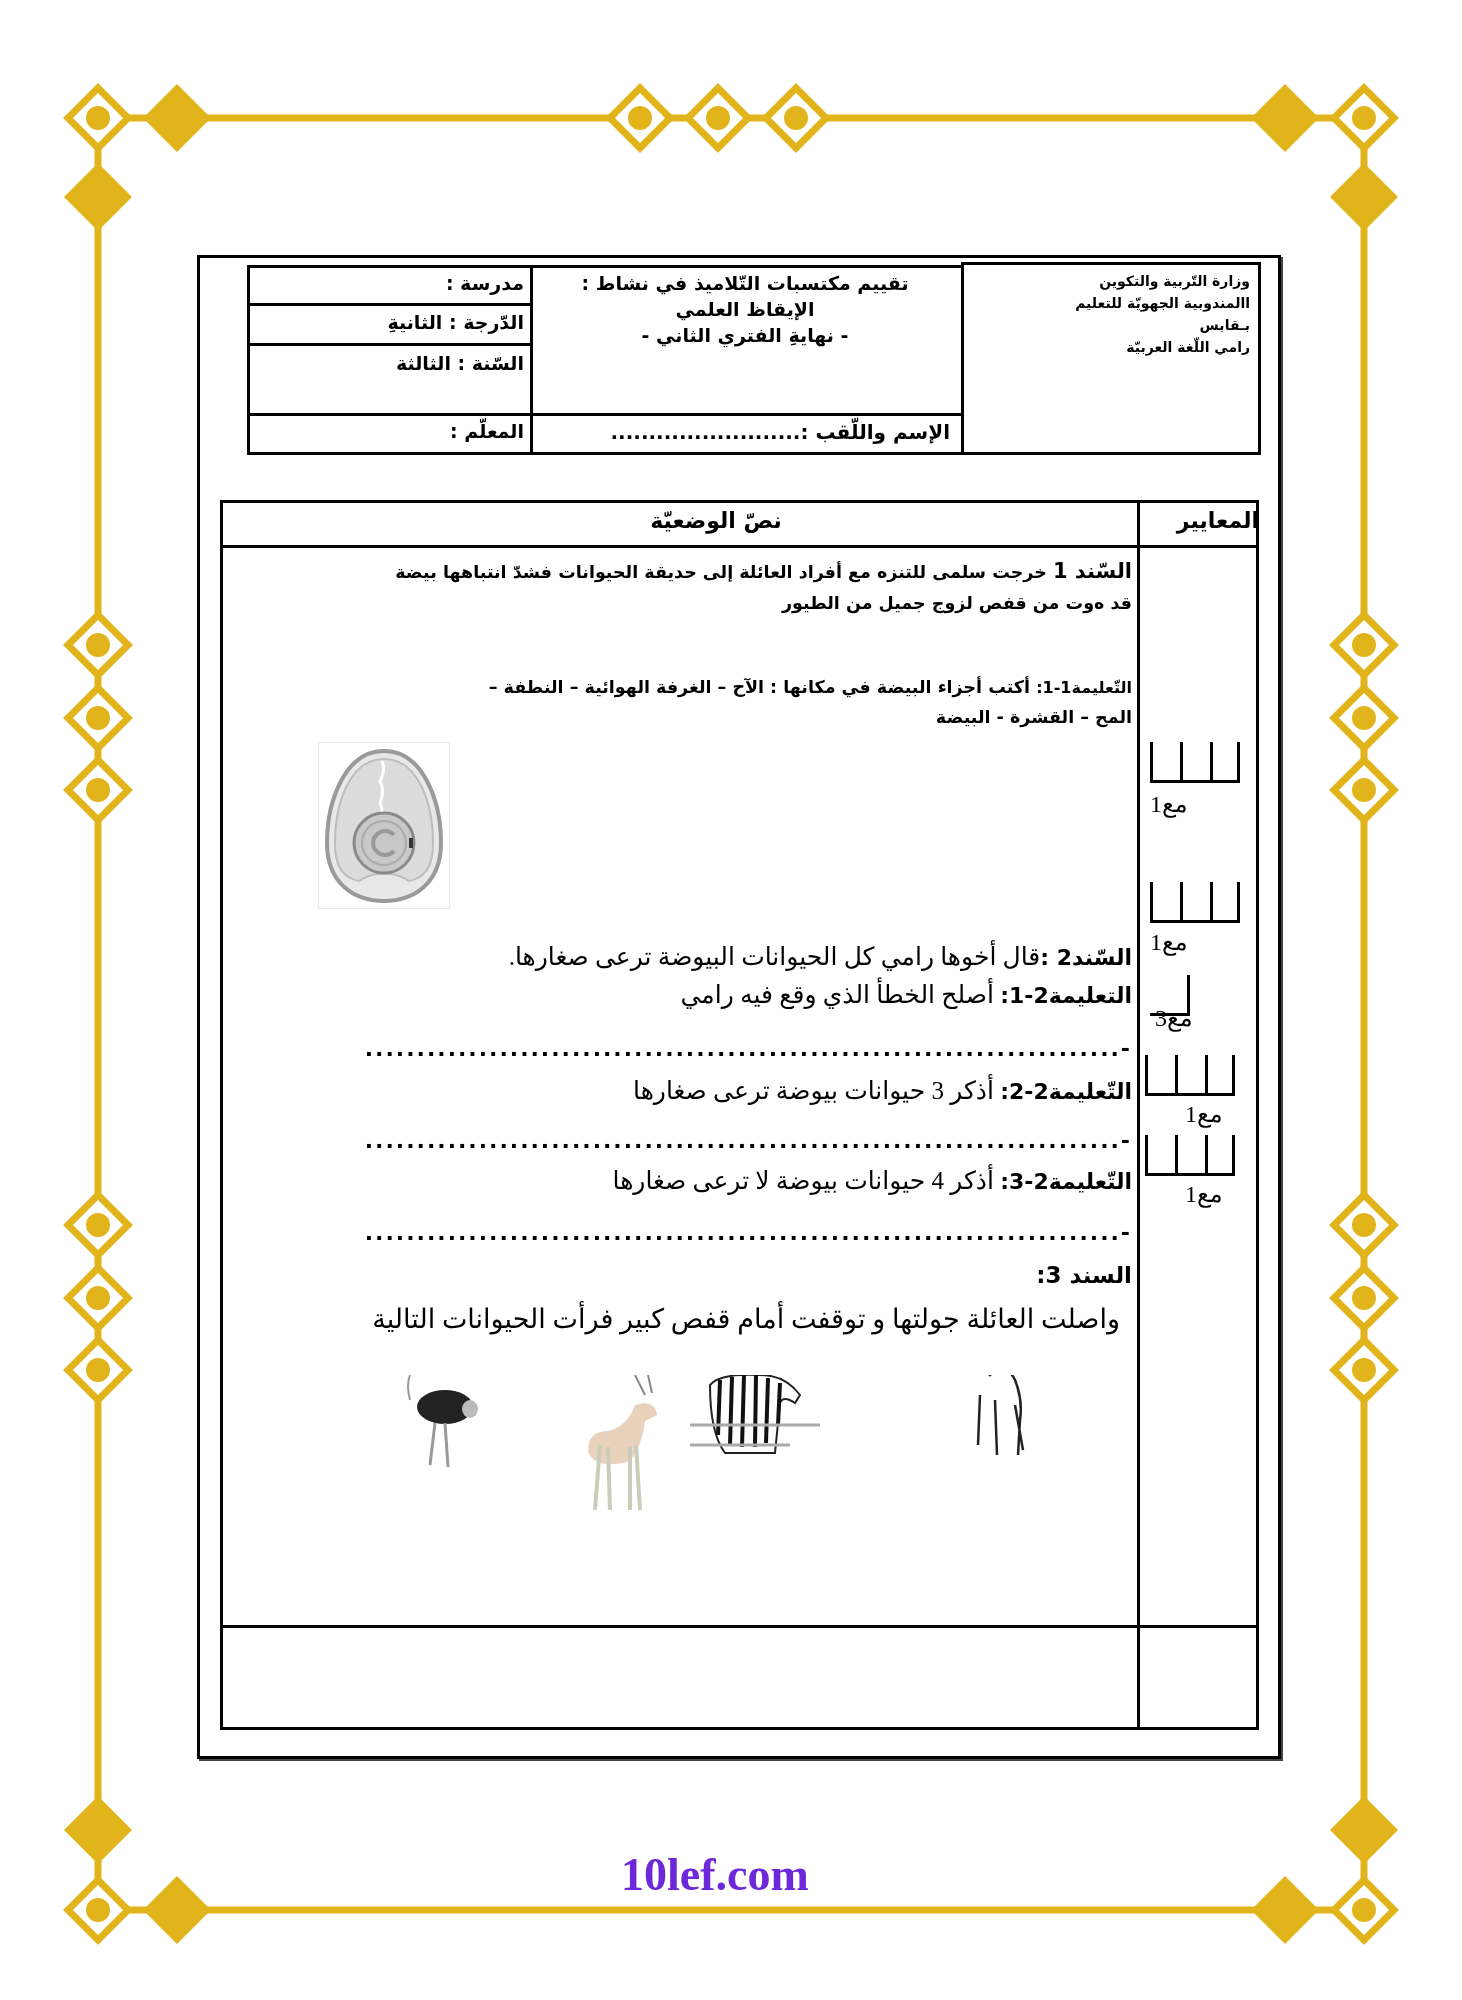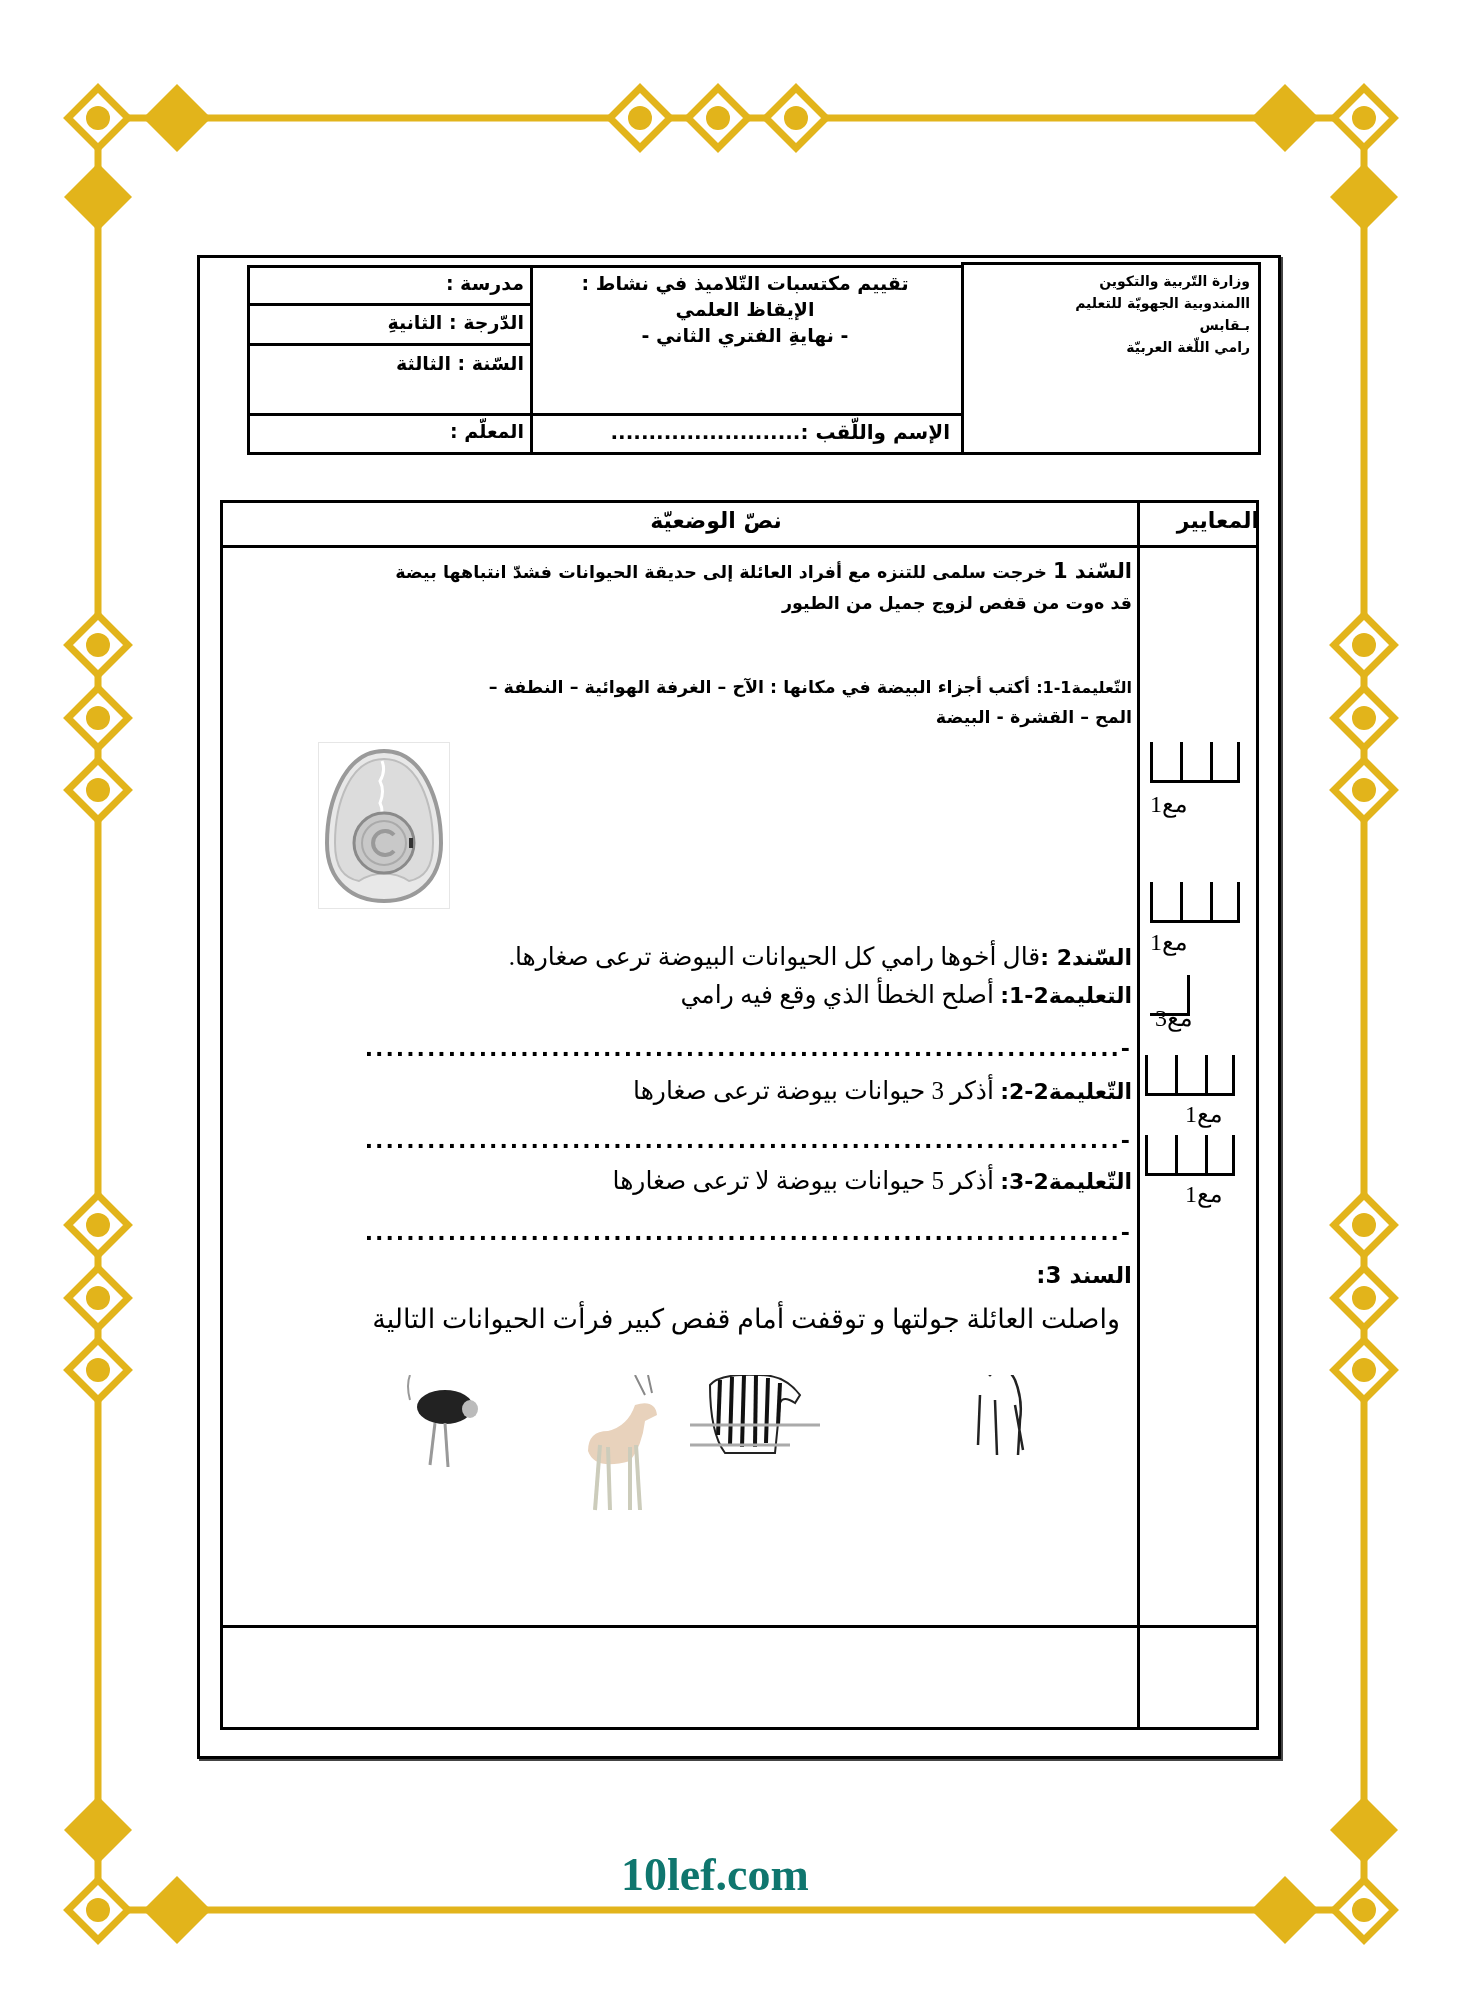--- a/index.html
+++ b/index.html
@@ -25,21 +25,21 @@
   .s1{font-size:17.5px;font-weight:bold;line-height:30px;}
   .big{font-size:25px;line-height:38px;font-family:"Liberation Serif","DejaVu Serif",serif;}
   .big b{font-family:"DejaVu Sans",sans-serif;font-size:22px;}
   .dots{position:absolute;font-size:22px;letter-spacing:2px;white-space:nowrap;direction:rtl;font-weight:bold;}
   .crit{position:absolute;}
   .crit .boxes{position:absolute;border-bottom:3px solid #000;height:38px;}
   .crit .boxes span{position:absolute;top:0;width:3px;height:38px;background:#000;}
   .crit .lbl{position:absolute;font-family:"Liberation Serif","DejaVu Serif",serif;font-size:24px;direction:rtl;white-space:nowrap;}
   .egg{position:absolute;left:318px;top:742px;width:130px;height:165px;border:1px solid #e6e6e6;}
   .animals{position:absolute;}
-  .watermark{position:absolute;left:615px;top:1848px;font-family:"Liberation Serif","DejaVu Serif",serif;font-size:46px;color:#0f766e;font-weight:bold;background:#fff;padding:0 6px;}
+  .watermark{position:absolute;left:615px;top:1848px;font-family:"Liberation Serif","DejaVu Serif",serif;font-size:46px;color:#6d28d9;font-weight:bold;background:#fff;padding:0 6px;}
 </style>
 </head>
 <body>
 
 <svg class="frame-svg" viewBox="0 0 1462 2000">
   <g stroke="#e2b41b" fill="#e2b41b">
     <line x1="98" y1="118" x2="1364" y2="118" stroke-width="7"></line>
     <line x1="98" y1="1910" x2="1364" y2="1910" stroke-width="7"></line>
     <line x1="98" y1="118" x2="98" y2="1910" stroke-width="7"></line>
     <line x1="1364" y1="118" x2="1364" y2="1910" stroke-width="7"></line>
@@ -163,21 +163,21 @@
 <div class="dots" style="right:330px;top:1036px;">-.........................................................................</div>
 
 <div class="body-text big" style="right:330px;top:1072px;">
   <b>التّعليمة2-2:</b>
   <span>أذكر  3 حيوانات بيوضة ترعى صغارها</span>
 </div>
 <div class="dots" style="right:330px;top:1128px;">-.........................................................................</div>
 
 <div class="body-text big" style="right:330px;top:1162px;">
   <b>التّعليمة2-3:</b>
-  <span>أذكر  5 حيوانات بيوضة لا ترعى صغارها</span>
+  <span>أذكر  4 حيوانات بيوضة لا ترعى صغارها</span>
 </div>
 <div class="dots" style="right:330px;top:1220px;">-.........................................................................</div>
 
 <div class="body-text bold" style="right:330px;top:1262px;font-size:23px;">السند 3:</div>
 <div class="body-text big" style="right:342px;top:1300px;font-size:27px;">واصلت العائلة جولتها و توقفت أمام قفص كبير فرأت الحيوانات التالية</div>
 
 <svg class="animals" style="left:390px;top:1375px;" width="680" height="180" viewBox="0 0 680 180">
   <g>
     <path d="M20 0 q-4 10 0 25" stroke="#999" stroke-width="2" fill="none"></path>
     <ellipse cx="55" cy="32" rx="28" ry="17" fill="#222"></ellipse>

